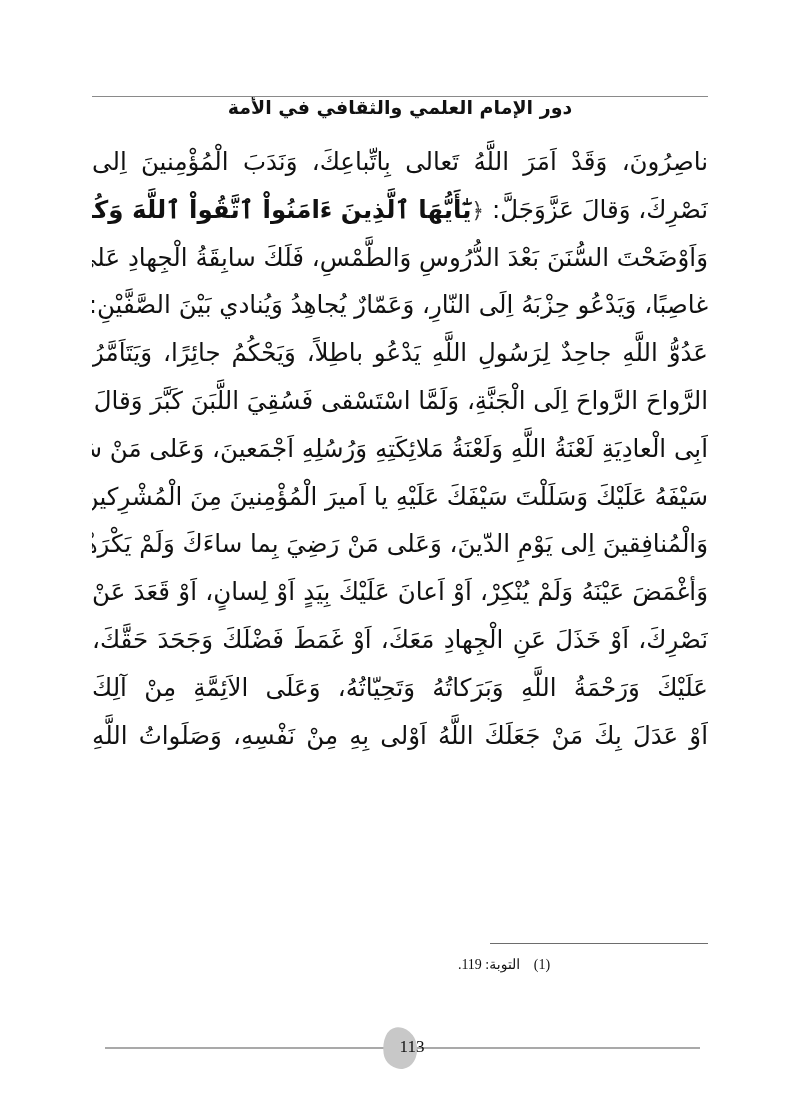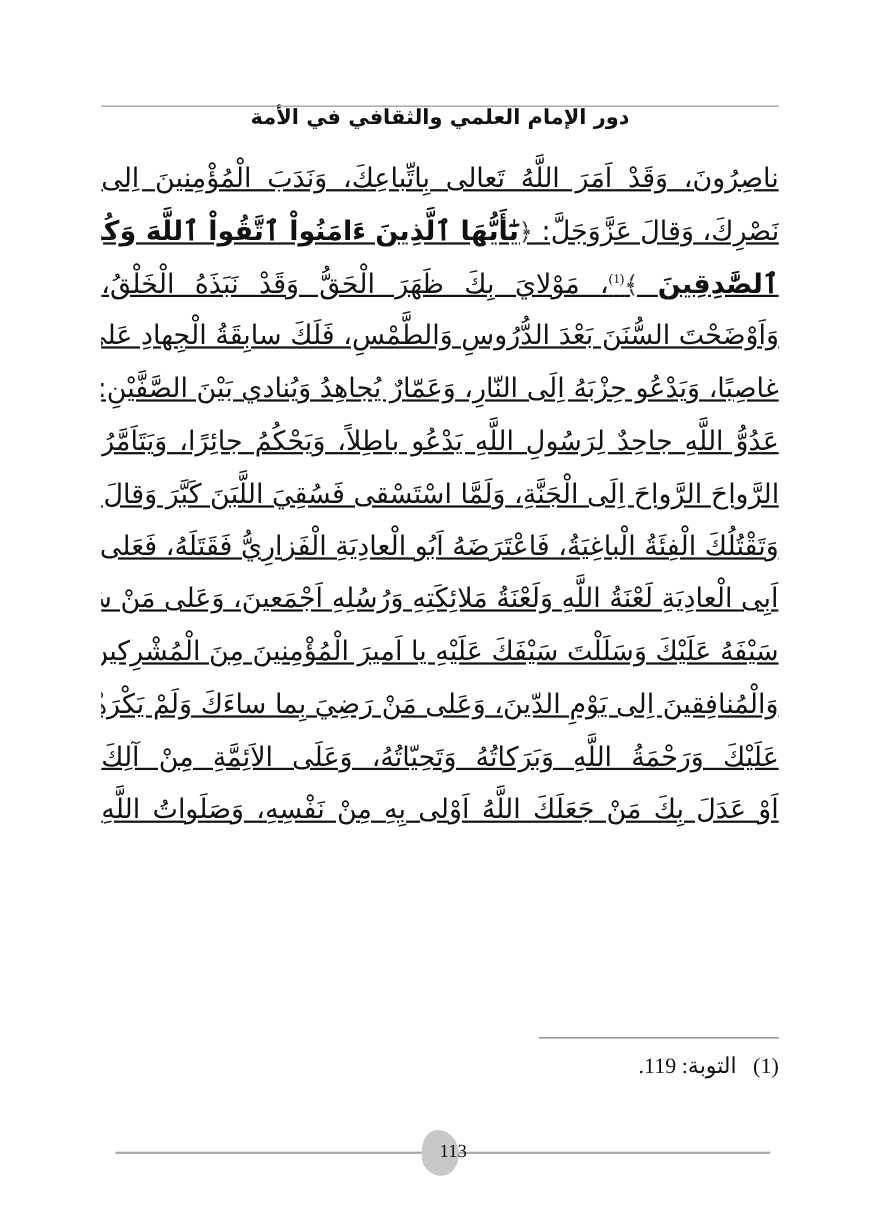--- a/index.html
+++ b/index.html
@@ -5,32 +5,32 @@
   html, body { margin: 0; padding: 0; background: #ffffff; }
   body { width: 800px; height: 1100px; position: relative; overflow: hidden;
          font-family: "DejaVu Sans", "Liberation Sans", sans-serif; color: #111; }
   .page { position: absolute; inset: 0; background: #fff; }
   .running-head { position: absolute; top: 52px; left: 92px; width: 616px;
                   text-align: center; direction: rtl; font-weight: bold;
                   font-size: 19px; line-height: 30px; color: #111; margin-top: 40px; }
   .head-rule { position: absolute; top: 96px; left: 92px; width: 616px;
                height: 0; border-top: 1.5px solid #8a8a8a; }
   .body-text { position: absolute; top: 138px; left: 92px; width: 616px;
-               direction: rtl; font-family: "DejaVu Sans", sans-serif; text-decoration: underline; }
+               direction: rtl; font-family: "DejaVu Sans", sans-serif; }
   .line { display: block; height: 47.8px; line-height: 47.8px; font-size: 24.5px;
           text-align: justify; text-align-last: justify; white-space: nowrap;
           overflow: hidden; color: #111; }
   .quran { font-weight: bold; }
   .orn { font-weight: normal; color: #333; font-size: 22px; }
   .fnref { font-size: 12px; vertical-align: super; line-height: 0;
            font-family: "Liberation Serif", serif; }
   .fn-rule { position: absolute; top: 943px; left: 490px; width: 218px;
              height: 0; border-top: 1.5px solid #6d6d6d; }
   .footnote { position: absolute; top: 956px; left: 300px; width: 408px;
-              direction: rtl; text-align: right; font-size: 20px;
+              direction: rtl; text-align: center; font-size: 14px;
               font-family: "Liberation Serif", serif; color: #111; }
   .footnote .fn-num { margin-left: 10px; }
   .bottom-rule-left { position: absolute; top: 1047px; left: 105px; width: 280px;
                       height: 0; border-top: 2px solid #a9a9a9; }
   .bottom-rule-right { position: absolute; top: 1047px; left: 416px; width: 284px;
                        height: 0; border-top: 2px solid #a9a9a9; }
   .page-badge { position: absolute; top: 1027px; left: 383px; width: 34px; height: 42px;
                 background: #c8c8c8; border-radius: 46% 54% 48% 52% / 58% 50% 50% 42%;
                 transform: rotate(-8deg); }
   .page-number { position: absolute; top: 1036px; left: 383px; width: 58px;
@@ -40,29 +40,29 @@
 </head>
 <body>
 
 <div class="page">
   <div class="running-head">دور الإمام العلمي والثقافي في الأمة</div>
   <div class="head-rule"></div>
 
   <div class="body-text" id="body-text">
       <div class="line"><span>ناصِرُونَ، وَقَدْ اَمَرَ اللَّهُ تَعالى بِاتِّباعِكَ، وَنَدَبَ الْمُؤْمِنينَ اِلى</span></div>
       <div class="line"><span>نَصْرِكَ، وَقالَ عَزَّوَجَلَّ: </span><span class="orn">﴿</span><span class="quran">يَٰٓأَيُّهَا ٱلَّذِينَ ءَامَنُواْ ٱتَّقُواْ ٱللَّهَ وَكُونُواْ مَعَ</span></div>
-      <div class="line"><span class="quran">ٱلصَّٰدِقِينَ</span><span class="orn"> ﴾</span><span class="fnref">(1)</span><span>، مَوْلايَ بِكَ ظَهَرَ الْحَقُّ وَقَدْ نَبَذَهُ الْخَلْقُ،</span></div>
       <div class="line"><span>وَاَوْضَحْتَ السُّنَنَ بَعْدَ الدُّرُوسِ وَالطَّمْسِ، فَلَكَ سابِقَةُ الْجِهادِ عَلى</span></div>
       <div class="line"><span>غاصِبًا، وَيَدْعُو حِزْبَهُ اِلَى النّارِ، وَعَمّارٌ يُجاهِدُ وَيُنادي بَيْنَ الصَّفَّيْنِ:</span></div>
       <div class="line"><span>عَدُوُّ اللَّهِ جاحِدٌ لِرَسُولِ اللَّهِ يَدْعُو باطِلاً، وَيَحْكُمُ جائِرًا، وَيَتَاَمَّرُ</span></div>
       <div class="line"><span>الرَّواحَ الرَّواحَ اِلَى الْجَنَّةِ، وَلَمَّا اسْتَسْقى فَسُقِيَ اللَّبَنَ كَبَّرَ وَقالَ:</span></div>
-      <div class="line"><span>وَتَقْتُلُكَ الْفِئَةُ الْباغِيَةُ، فَاعْتَرَضَهُ اَبُو الْعادِيَةِ الْفَزارِيُّ فَقَتَلَهُ، فَعَلى</span></div>
       <div class="line"><span>اَبِى الْعادِيَةِ لَعْنَةُ اللَّهِ وَلَعْنَةُ مَلائِكَتِهِ وَرُسُلِهِ اَجْمَعينَ، وَعَلى مَنْ سَلَّ</span></div>
       <div class="line"><span>سَيْفَهُ عَلَيْكَ وَسَلَلْتَ سَيْفَكَ عَلَيْهِ يا اَميرَ الْمُؤْمِنينَ مِنَ الْمُشْرِكينَ</span></div>
       <div class="line"><span>وَالْمُنافِقينَ اِلى يَوْمِ الدّينَ، وَعَلى مَنْ رَضِيَ بِما ساءَكَ وَلَمْ يَكْرَهْهُ</span></div>
+      <div class="line"><span>وَأغْمَضَ عَيْنَهُ وَلَمْ يُنْكِرْ، اَوْ اَعانَ عَلَيْكَ بِيَدٍ اَوْ لِسانٍ، اَوْ قَعَدَ عَنْ</span></div>
+      <div class="line"><span>نَصْرِكَ، اَوْ خَذَلَ عَنِ الْجِهادِ مَعَكَ، اَوْ غَمَطَ فَضْلَكَ وَجَحَدَ حَقَّكَ،</span></div>
       <div class="line"><span>عَلَيْكَ وَرَحْمَةُ اللَّهِ وَبَرَكاتُهُ وَتَحِيّاتُهُ، وَعَلَى الاَئِمَّةِ مِنْ آلِكَ</span></div>
       <div class="line"><span>اَوْ عَدَلَ بِكَ مَنْ جَعَلَكَ اللَّهُ اَوْلى بِهِ مِنْ نَفْسِهِ، وَصَلَواتُ اللَّهِ</span></div>
     </div>
 
   <div class="fn-rule"></div>
   <div class="footnote">
     <span class="fn-num">(1)</span>
     <span>التوبة: 119.</span>
   </div>
 

